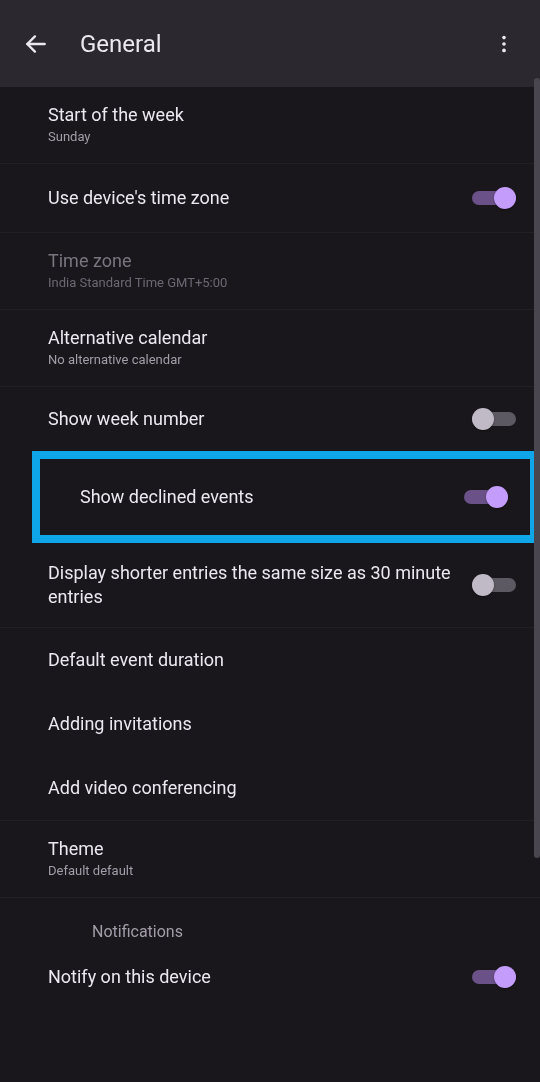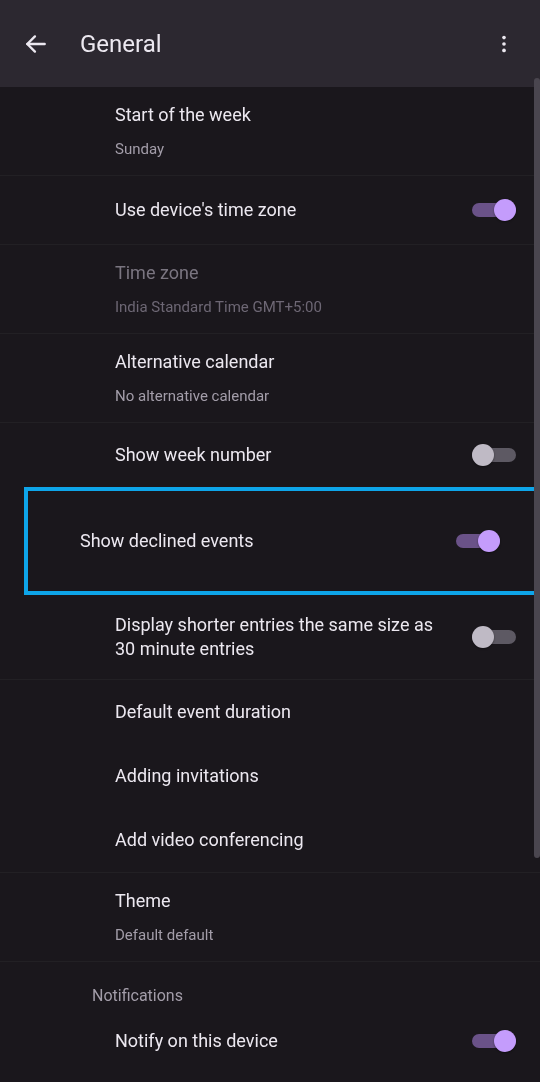--- a/index.html
+++ b/index.html
@@ -35,37 +35,37 @@
     cursor: pointer;
   }
 
   .content {
     position: relative;
     height: calc(1082px - 78px);
     overflow: hidden;
   }
 
   .list-item {
-    padding: 16px 24px 16px 115px;
+    padding: 16px 24px 16px 48px;
     display: flex;
     align-items: center;
     border-bottom: 1px solid rgba(255,255,255,0.04);
   }
   .list-item.no-border { border-bottom: none; gap: 6px; }
   .list-item .text { flex: 1; }
   .list-item .primary {
     font-size: 18px;
     color: #ece8f0;
     line-height: 24px;
   }
   .list-item .secondary {
-    font-size: 15px;
+    font-size: 13px;
     color: #a39da9;
     line-height: 20px;
-    margin-top: 12px;
+    margin-top: 0;
   }
   .list-item.disabled .primary { color: #7a7580; }
   .list-item.disabled .secondary { color: #6d6774; }
 
   .section-header {
     padding: 24px 24px 12px 92px;
     font-size: 16px;
     color: #a39da9;
   }
 
@@ -81,24 +81,24 @@
     position: absolute; width: 22px; height: 22px; border-radius: 50%;
     top: 1px;
     box-shadow: 0 1px 2px rgba(0,0,0,0.4);
   }
   .toggle.off .track { background: #5d5963; }
   .toggle.off .thumb { background: #bfbac5; left: 0; }
   .toggle.on .track { background: #6a5288; }
   .toggle.on .thumb { background: #c49cfc; right: 0; }
 
   .highlight-box {
-    border: 4px solid #0ea5e9;
-    margin-left: 24px;
+    border: 8px solid #0ea5e9;
+    margin-left: 32px;
     margin-right: 2px;
-    padding: 16px;
+    padding: 4px;
   }
   .highlight-box .list-item { padding-left: 36px; padding-right: 18px; border-bottom: none; }
 
   .scroll-indicator {
     position: absolute;
     right: 0;
     top: 78px;
     width: 6px;
     height: 780px;
     background: #4a464f;

